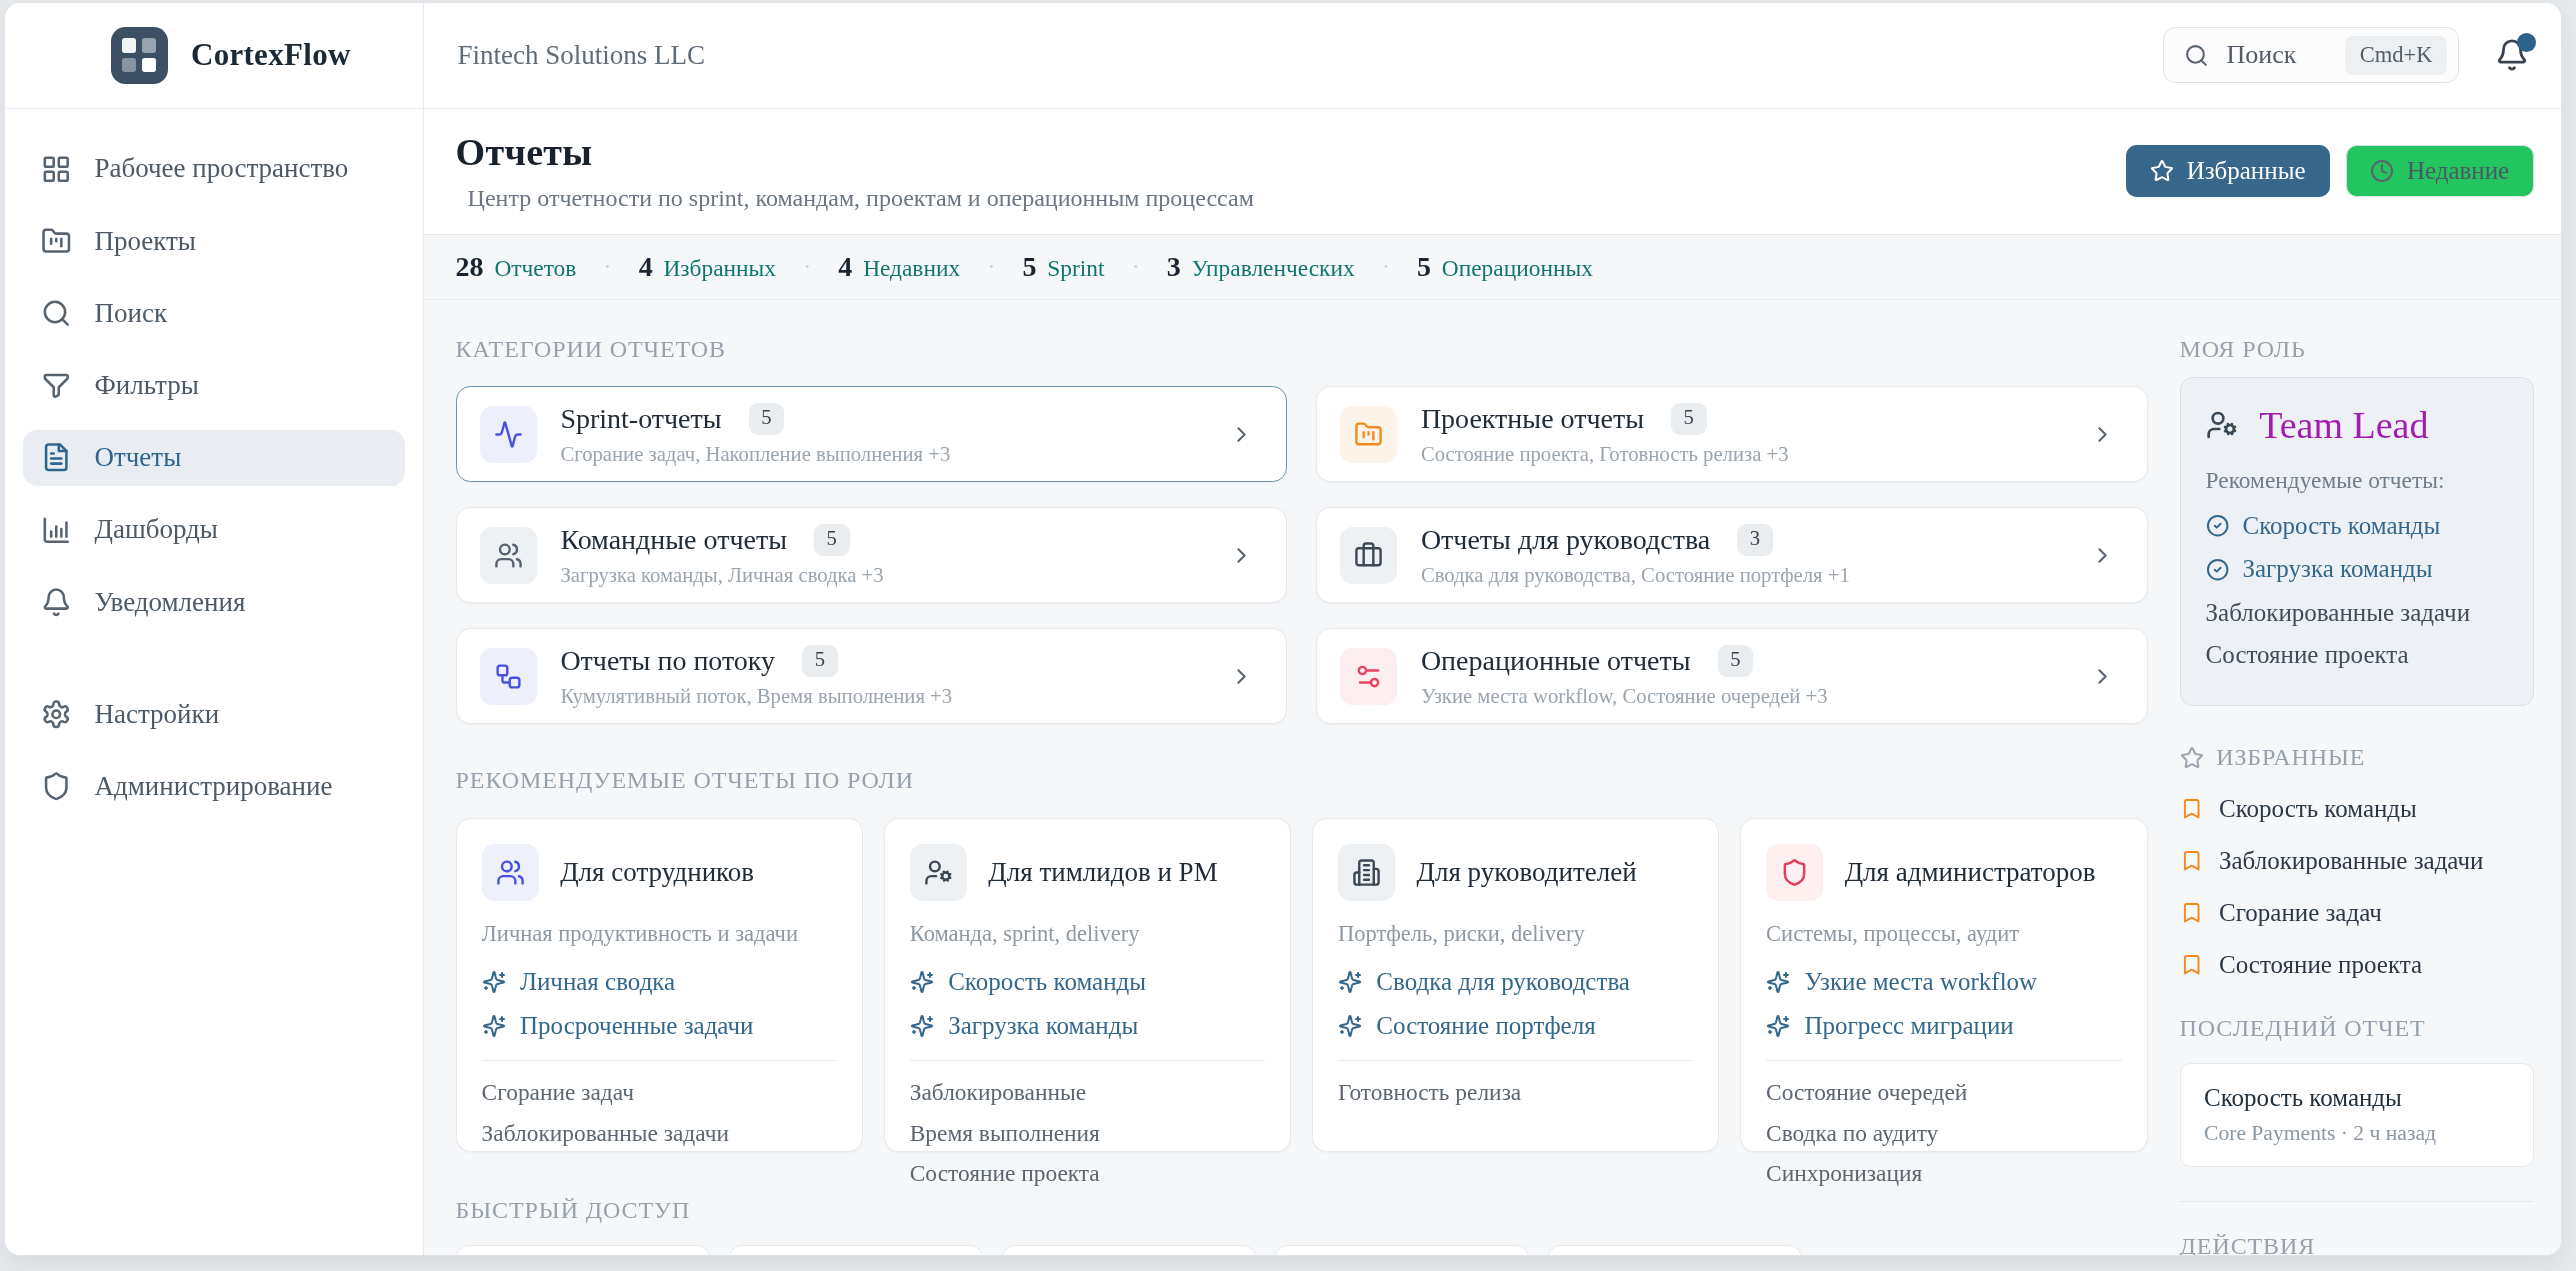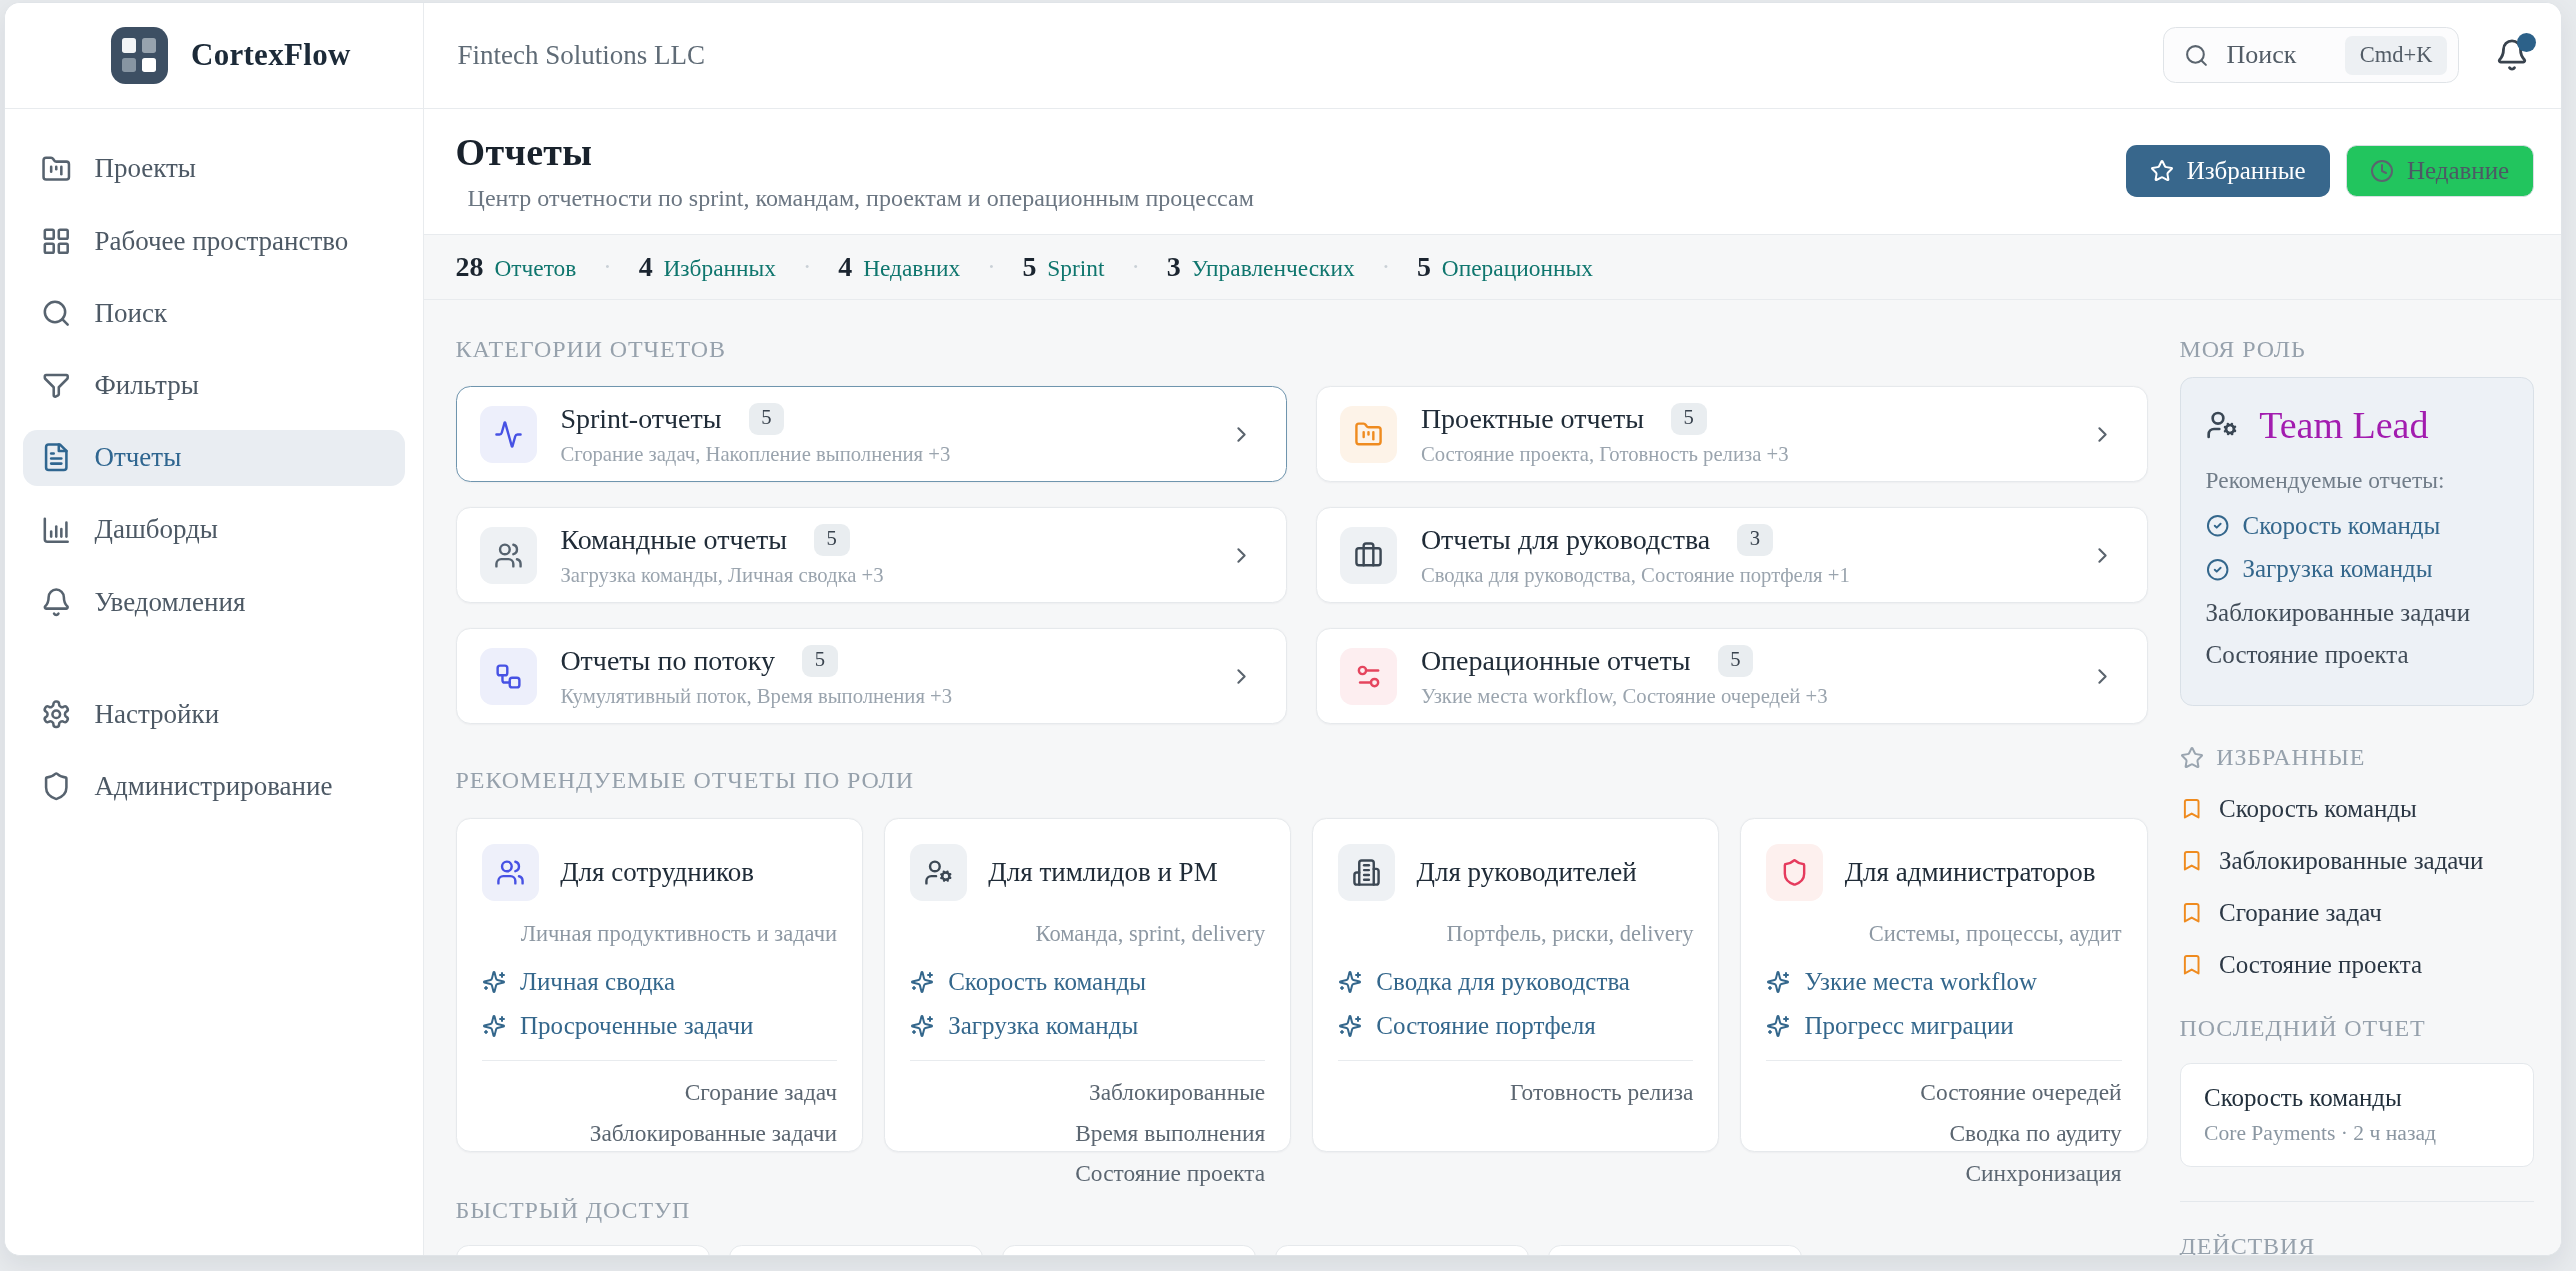--- a/index.html
+++ b/index.html
@@ -69,21 +69,21 @@
   .cat-icon svg { width:29px; height:29px; }
   .cat-text { margin-left:23.4px; }
   .cat-title-row { display:flex; gap:27px; }
   .cat-title { font-size:28px; color:#202c38; }
   .badge { background:#e9edf0; color:#39434e; font-size:20.7px; padding:3.6px 12.6px; border-radius:9px; }
   .cat-desc { font-size:20.7px; color:#9aa4ae; margin-top:8px; }
   .cat-chev { margin-left:auto; display:flex; }
   .cat-chev svg { width:25px; height:25px; color:#5a646e; }
 
   
-  .roles-grid { display:grid; grid-template-columns:repeat(4,1fr); gap:20.7px; margin:23.4px 0 45px;text-align:right; }
+  .roles-grid { display:grid; grid-template-columns:repeat(4,1fr); gap:20.7px; margin:23.4px 0 45px; }
   .role-card { background:#fff; border:0.9px solid #e6e9ec; border-radius:14.4px; height:334px; padding:25px 25px 0; box-shadow:0 0.9px 1.8px rgba(16,24,40,.04); }
   .role-head { display:flex; align-items:center; gap:21.6px; }
   .role-icon { width:57px; height:57px; border-radius:12.6px; display:grid; place-items:center; flex:0 0 57px; }
   .role-icon svg { width:29px; height:29px; }
   .role-title { font-size:27px; color:#202c38; }
   .role-sub { font-size:22.5px; color:#8d98a3; margin-top:20px; }
   .role-links { margin-top:21.6px; }
   .role-link { display:flex; align-items:center; gap:14.4px; color:#34678c; font-size:25px; margin-bottom:16px; cursor:pointer; }
   .role-link .icon svg { width:24px; height:24px; color:#34678c; }
   .role-hr { border:none; border-top:0.9px solid #e8ebee; margin:20px 0 18px; }
@@ -156,38 +156,38 @@
       </div>
     </div>
   </header>
 
   <div class="app-body">
     <nav class="sidebar">
       <div id="nav-main">
           <div class="nav-item">
     <span class="icon">
               <svg viewBox="0 0 24 24" fill="none" stroke="currentColor" stroke-width="2" stroke-linecap="round" stroke-linejoin="round">
+                <rect width="7" height="7" x="3" y="3" rx="1"></rect>
+                <rect width="7" height="7" x="14" y="3" rx="1"></rect>
+                <rect width="7" height="7" x="14" y="14" rx="1"></rect>
+                <rect width="7" height="7" x="3" y="14" rx="1"></rect>
+              </svg>
+            </span>
+    <span class="nav-label">Рабочее пространство</span>
+  </div>
+          <div class="nav-item">
+    <span class="icon">
+              <svg viewBox="0 0 24 24" fill="none" stroke="currentColor" stroke-width="2" stroke-linecap="round" stroke-linejoin="round">
                 <path d="M4 20h16a2 2 0 0 0 2-2V8a2 2 0 0 0-2-2h-7.93a2 2 0 0 1-1.66-.9l-.82-1.2A2 2 0 0 0 7.93 3H4a2 2 0 0 0-2 2v13c0 1.1.9 2 2 2Z"></path>
                 <path d="M8 10v4"></path>
                 <path d="M12 10v2"></path>
                 <path d="M16 10v6"></path>
               </svg>
             </span>
     <span class="nav-label">Проекты</span>
-  </div>
-          <div class="nav-item">
-    <span class="icon">
-              <svg viewBox="0 0 24 24" fill="none" stroke="currentColor" stroke-width="2" stroke-linecap="round" stroke-linejoin="round">
-                <rect width="7" height="7" x="3" y="3" rx="1"></rect>
-                <rect width="7" height="7" x="14" y="3" rx="1"></rect>
-                <rect width="7" height="7" x="14" y="14" rx="1"></rect>
-                <rect width="7" height="7" x="3" y="14" rx="1"></rect>
-              </svg>
-            </span>
-    <span class="nav-label">Рабочее пространство</span>
   </div>
           <div class="nav-item">
     <span class="icon">
               <svg viewBox="0 0 24 24" fill="none" stroke="currentColor" stroke-width="2" stroke-linecap="round" stroke-linejoin="round">
                 <circle cx="11" cy="11" r="8"></circle>
                 <path d="m21 21-4.3-4.3"></path>
               </svg>
             </span>
     <span class="nav-label">Поиск</span>
   </div>

